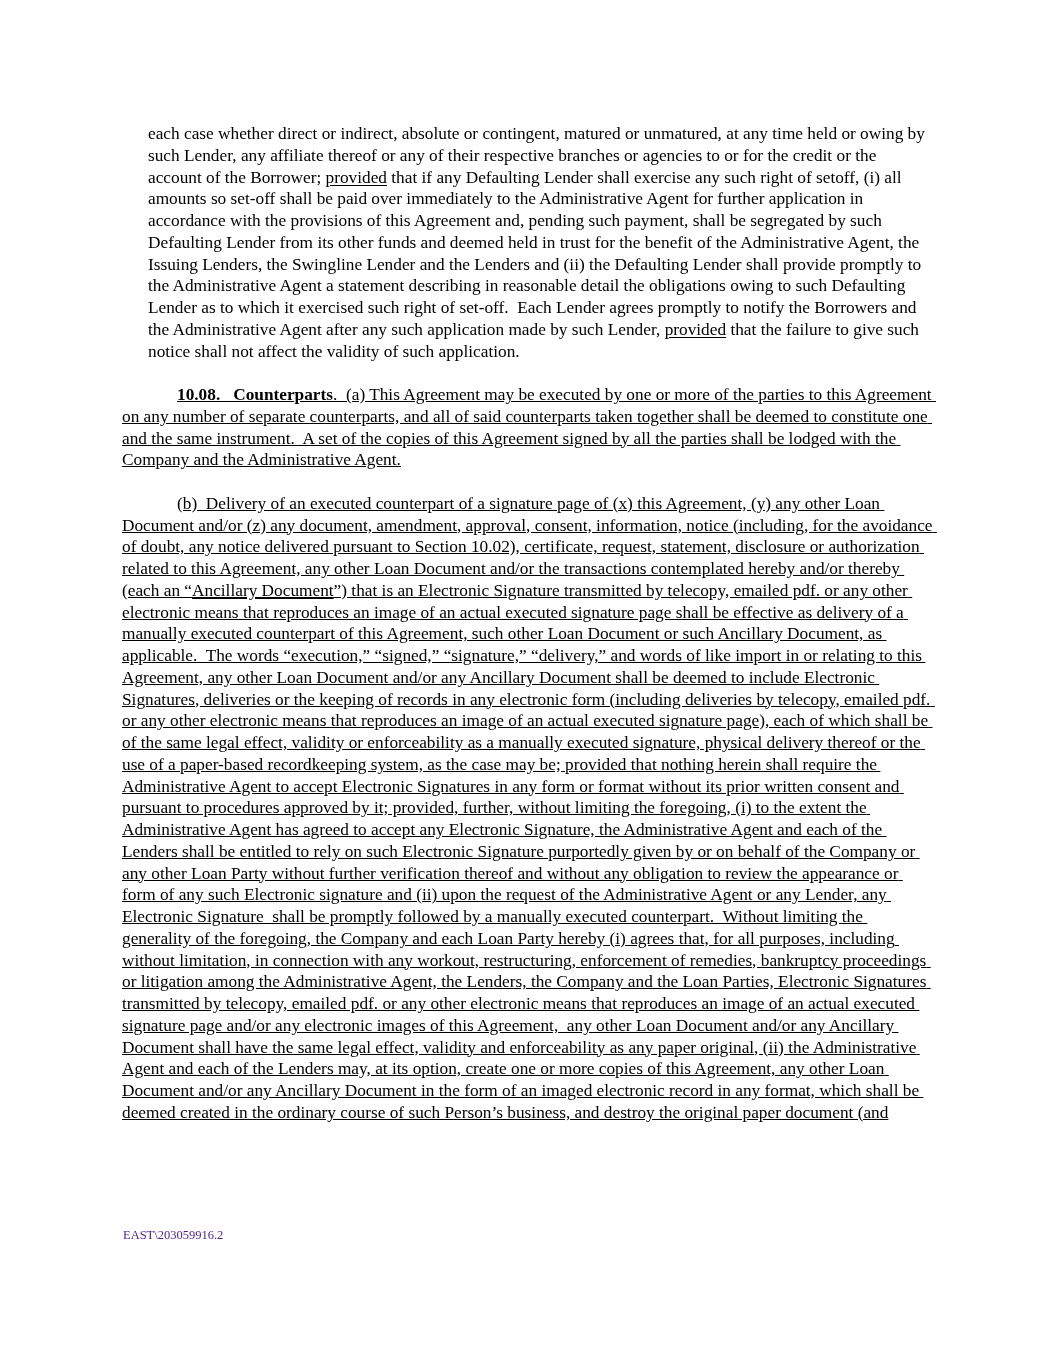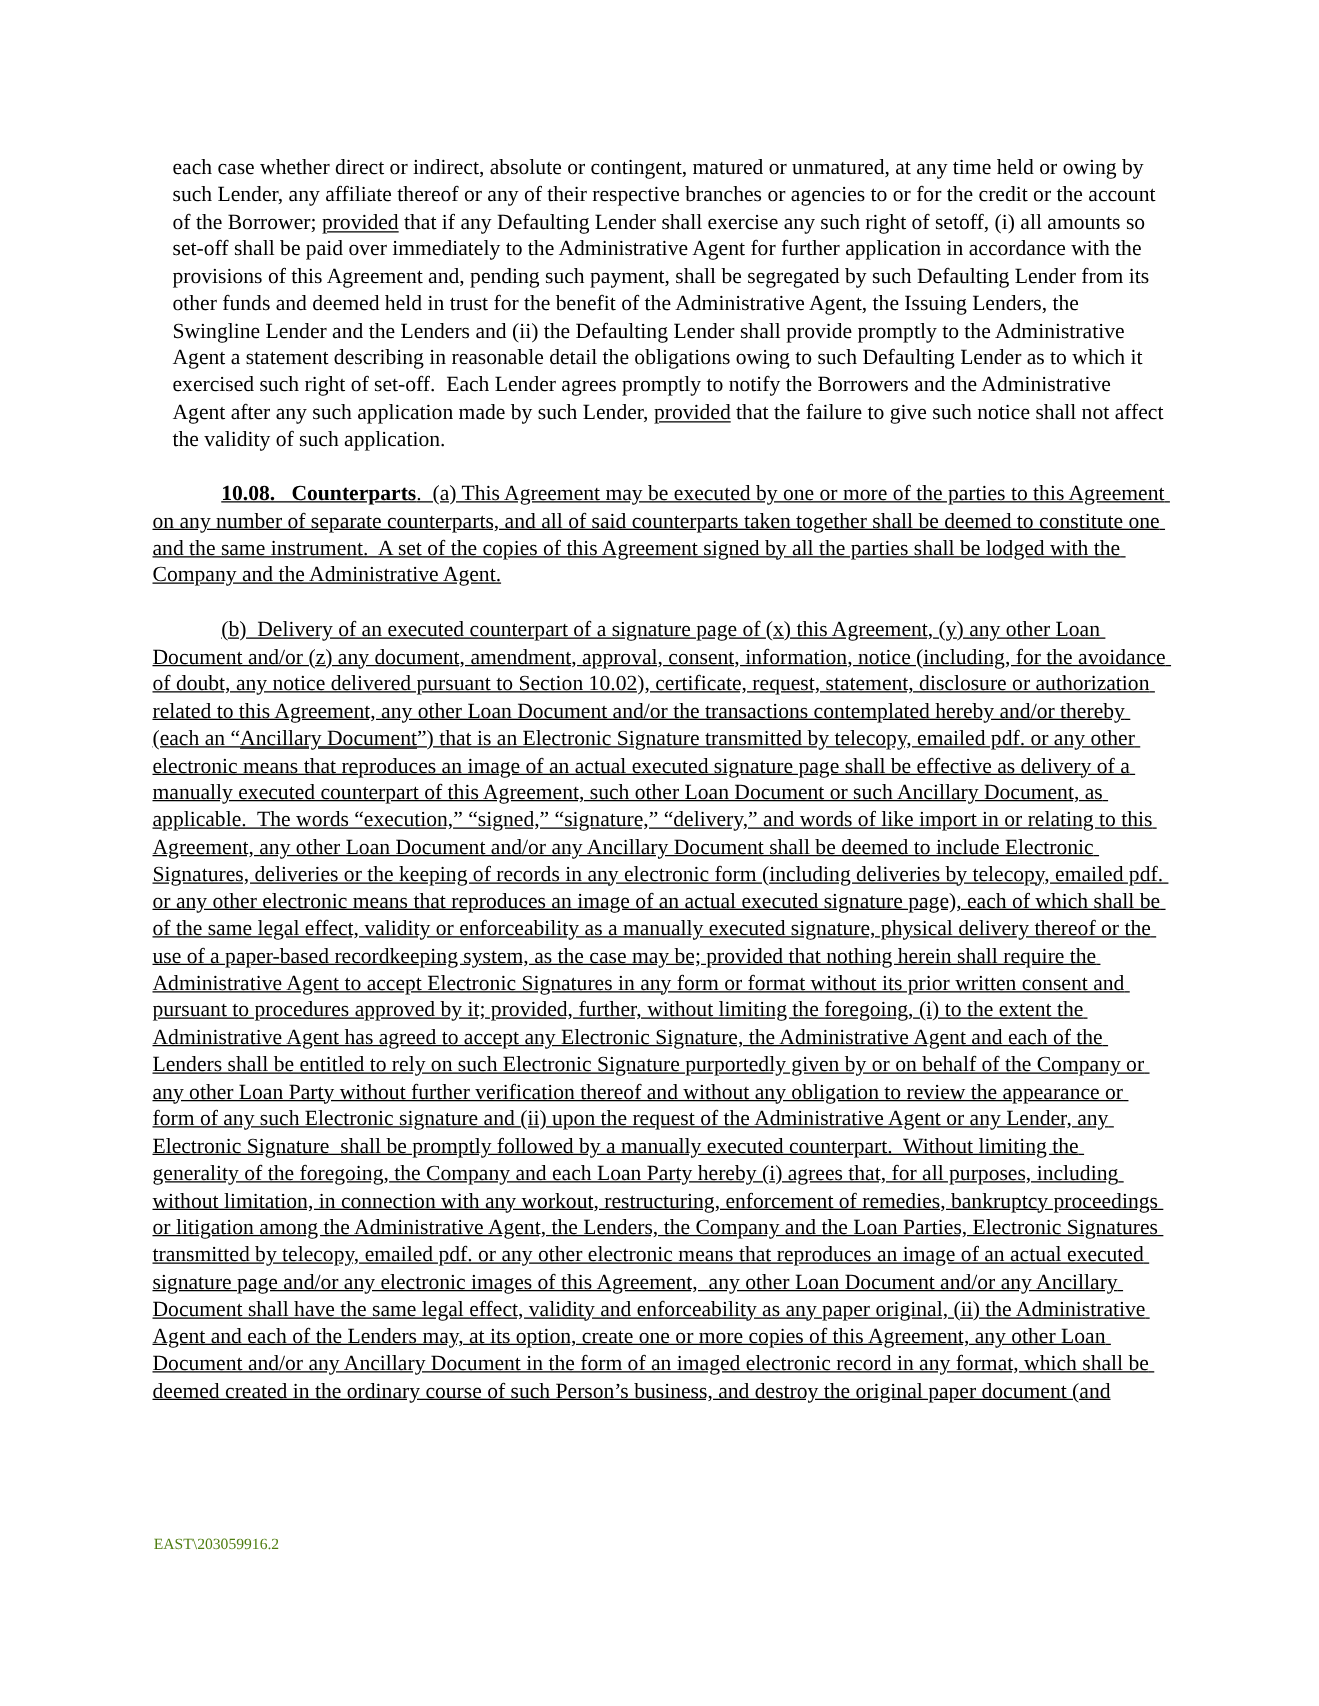--- a/index.html
+++ b/index.html
@@ -23,35 +23,35 @@
     width: 812px;
   }
   p.para {
     margin: 0 0 21.75px 0;
     font-size: 17.3px;
     line-height: 21.75px;
     text-align: left;
     white-space: pre-wrap;
   }
   p.para.continuation {
-    margin-left: 16px;
+    margin-left: 26px;
   }
   p.para.section {
     text-indent: 55px;
     text-decoration: underline;
   }
   .seg-b { font-weight: bold; }
   .seg-u { text-decoration: underline; text-underline-offset: 2px; }
   .footer {
     position: absolute;
     left: 123px;
     top: 1228px;
     font-size: 12.5px;
     line-height: 14px;
-    color: #4d7c0f;
+    color: #4c1d95;
   }
 </style>
 </head>
 <body>
 
 <div class="page">
   <div class="content">
       <p class="para continuation"><span>each case whether direct or indirect, absolute or contingent, matured or unmatured, at any time held or owing by such Lender, any affiliate thereof or any of their respective branches or agencies to or for the credit or the account of the Borrower; </span><span class="seg-u">provided</span><span> that if any Defaulting Lender shall exercise any such right of setoff, (i) all amounts so set-off shall be paid over immediately to the Administrative Agent for further application in accordance with the provisions of this Agreement and, pending such payment, shall be segregated by such Defaulting Lender from its other funds and deemed held in trust for the benefit of the Administrative Agent, the Issuing Lenders, the Swingline Lender and the Lenders and (ii) the Defaulting Lender shall provide promptly to the Administrative Agent a statement describing in reasonable detail the obligations owing to such Defaulting Lender as to which it exercised such right of set-off.  Each Lender agrees promptly to notify the Borrowers and the Administrative Agent after any such application made by such Lender, </span><span class="seg-u">provided</span><span> that the failure to give such notice shall not affect the validity of such application.</span></p>
       <p class="para section"><span class="seg-b">10.08.   Counterparts</span><span>.  (a) This Agreement may be executed by one or more of the parties to this Agreement on any number of separate counterparts, and all of said counterparts taken together shall be deemed to constitute one and the same instrument.  A set of the copies of this Agreement signed by all the parties shall be lodged with the Company and the Administrative Agent.</span></p>
       <p class="para section"><span>(b)  Delivery of an executed counterpart of a signature page of (x) this Agreement, (y) any other Loan Document and/or (z) any document, amendment, approval, consent, information, notice (including, for the avoidance of doubt, any notice delivered pursuant to Section 10.02), certificate, request, statement, disclosure or authorization related to this Agreement, any other Loan Document and/or the transactions contemplated hereby and/or thereby (each an “</span><span class="seg-u">Ancillary Document</span><span>”) that is an Electronic Signature transmitted by telecopy, emailed pdf. or any other electronic means that reproduces an image of an actual executed signature page shall be effective as delivery of a manually executed counterpart of this Agreement, such other Loan Document or such Ancillary Document, as applicable.  The words “execution,” “signed,” “signature,” “delivery,” and words of like import in or relating to this Agreement, any other Loan Document and/or any Ancillary Document shall be deemed to include Electronic Signatures, deliveries or the keeping of records in any electronic form (including deliveries by telecopy, emailed pdf. or any other electronic means that reproduces an image of an actual executed signature page), each of which shall be of the same legal effect, validity or enforceability as a manually executed signature, physical delivery thereof or the use of a paper-based recordkeeping system, as the case may be; provided that nothing herein shall require the Administrative Agent to accept Electronic Signatures in any form or format without its prior written consent and pursuant to procedures approved by it; provided, further, without limiting the foregoing, (i) to the extent the Administrative Agent has agreed to accept any Electronic Signature, the Administrative Agent and each of the Lenders shall be entitled to rely on such Electronic Signature purportedly given by or on behalf of the Company or any other Loan Party without further verification thereof and without any obligation to review the appearance or form of any such Electronic signature and (ii) upon the request of the Administrative Agent or any Lender, any Electronic Signature  shall be promptly followed by a manually executed counterpart.  Without limiting the generality of the foregoing, the Company and each Loan Party hereby (i) agrees that, for all purposes, including without limitation, in connection with any workout, restructuring, enforcement of remedies, bankruptcy proceedings or litigation among the Administrative Agent, the Lenders, the Company and the Loan Parties, Electronic Signatures transmitted by telecopy, emailed pdf. or any other electronic means that reproduces an image of an actual executed signature page and/or any electronic images of this Agreement,  any other Loan Document and/or any Ancillary Document shall have the same legal effect, validity and enforceability as any paper original, (ii) the Administrative Agent and each of the Lenders may, at its option, create one or more copies of this Agreement, any other Loan Document and/or any Ancillary Document in the form of an imaged electronic record in any format, which shall be deemed created in the ordinary course of such Person’s business, and destroy the original paper document (and</span></p>

